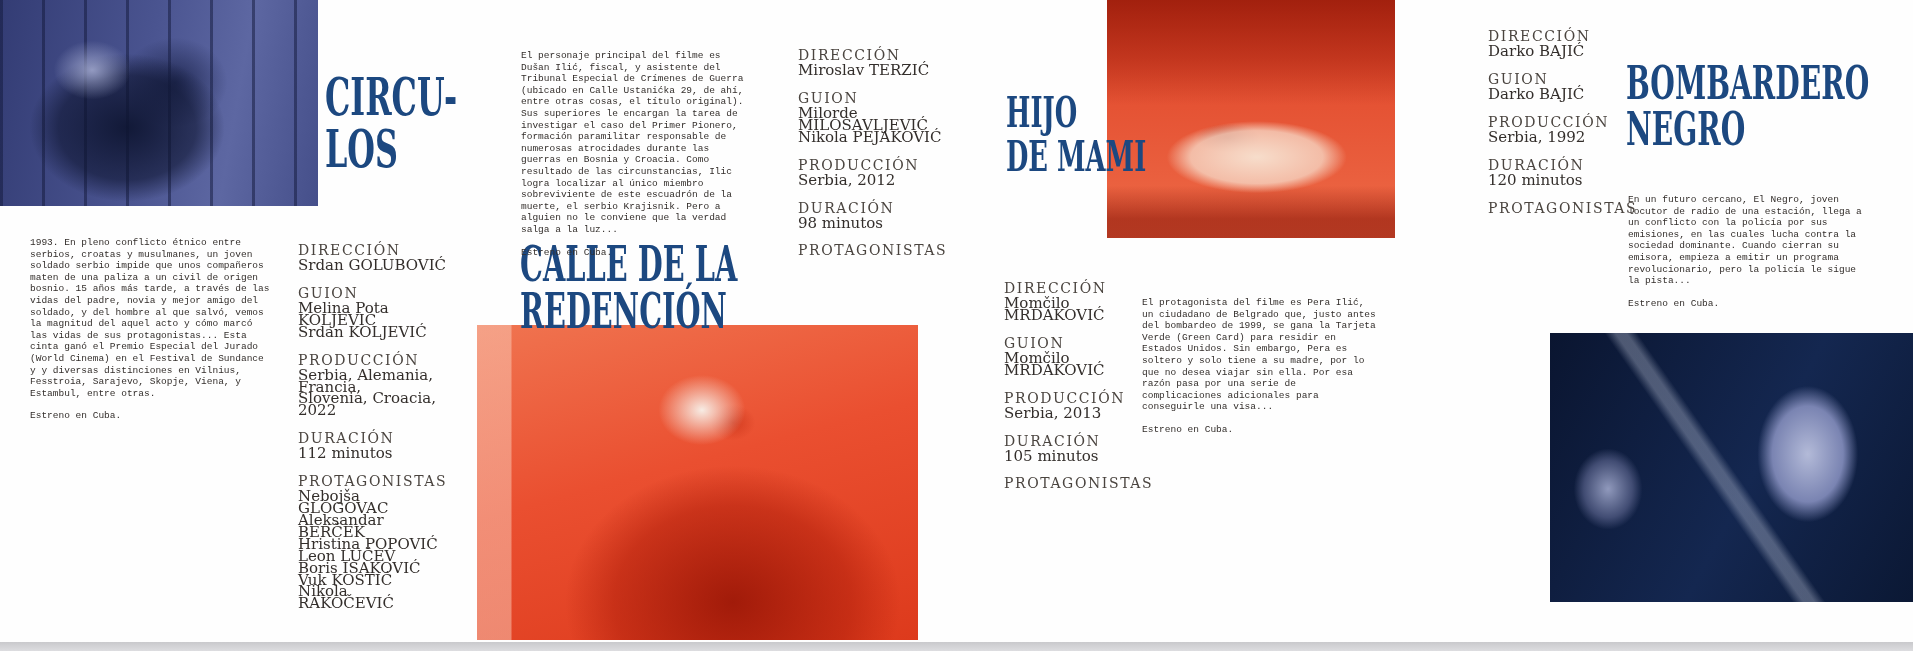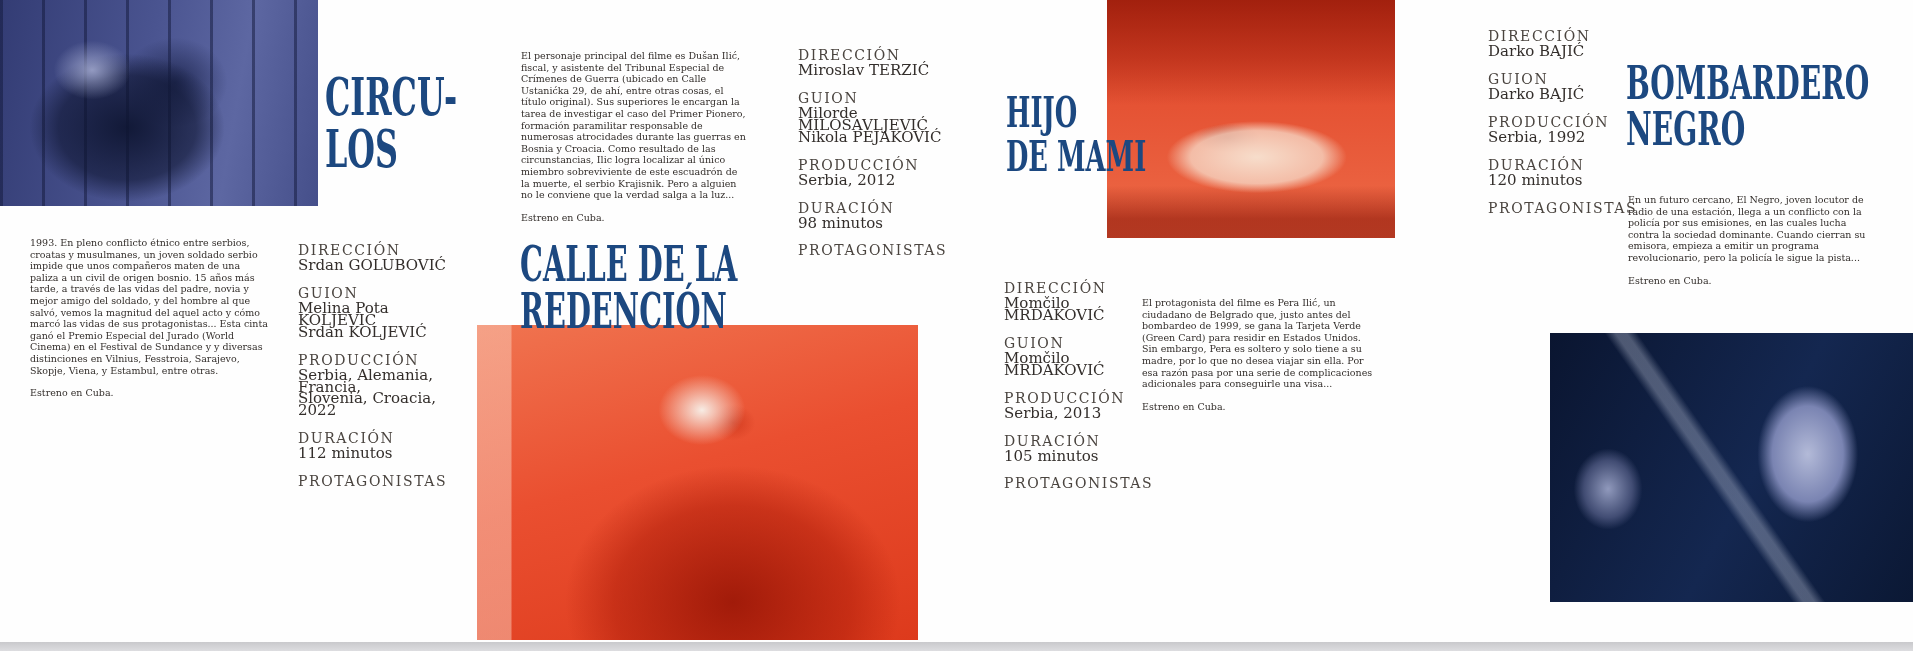--- a/index.html
+++ b/index.html
@@ -38,21 +38,21 @@
   .title{position:absolute;z-index:2;margin:0;color:#1c4880;font-weight:800;
          font-family:"DejaVu Serif", serif;white-space:pre-line;
          transform:scaleX(.6);transform-origin:0 0;letter-spacing:0;}
   .t-circulos{left:325px;top:70px;font-size:53px;line-height:52px;}
   .t-calle{left:520px;top:241px;font-size:48px;line-height:47px;}
   .t-hijo{left:1006px;top:90px;font-size:43px;line-height:44px;}
   .t-bomb{left:1626px;top:60px;font-size:47px;line-height:46px;}
 
   
   .textcol{position:absolute;z-index:2;font-size:9.5px;line-height:11.6px;color:#332e2b;}
-  .textcol p{margin:0 0 11px 0;}
+  .textcol p{margin:0 0 11px 0;font-family:Liberation Mono, monospace;}
   .syn-circulos{left:30px;top:237px;width:241px;}
   .syn-calle{left:521px;top:50px;width:228px;}
   .syn-hijo{left:1142px;top:297px;width:237px;}
   .syn-bomb{left:1628px;top:194px;width:238px;}
 
   
   .credits{position:absolute;z-index:2;}
   .cr-label{font-size:14px;letter-spacing:1.6px;color:#4a443f;margin:0 0 2px 0;}
   .cr-value{font-size:15px;line-height:11.9px;margin:0 0 13px 0;white-space:pre-line;}
   .cr-value:last-child{margin-bottom:0;}
@@ -83,20 +83,27 @@
       <div class="cr-value">Srdan GOLUBOVIĆ</div>
       <div class="cr-label">GUION</div>
       <div class="cr-value">Melina Pota KOLJEVIĆ
 Srdan KOLJEVIĆ</div>
       <div class="cr-label">PRODUCCIÓN</div>
       <div class="cr-value">Serbia, Alemania, Francia,
 Slovenia, Croacia, 2022</div>
       <div class="cr-label">DURACIÓN</div>
       <div class="cr-value">112 minutos</div>
       <div class="cr-label">PROTAGONISTAS</div>
+      <div class="cr-value">Nebojša GLOGOVAC
+Aleksandar BERČEK
+Hristina POPOVIĆ
+Leon LUČEV
+Boris ISAKOVIĆ
+Vuk KOSTIĆ
+Nikola RAKOČEVIĆ</div>
     </div>
   </section>
 
   
   <section class="film">
     <div class="still still-phone"></div>
     <h2 class="title t-calle">CALLE DE LA
 REDENCIÓN</h2>
     <div class="textcol syn-calle">
       <p>El personaje principal del filme es Dušan Ilić, fiscal, y asistente del Tribunal Especial de Crímenes de Guerra (ubicado en Calle Ustanićka 29, de ahí, entre otras cosas, el título original). Sus superiores le encargan la tarea de investigar el caso del Primer Pionero, formación paramilitar responsable de numerosas atrocidades durante las guerras en Bosnia y Croacia. Como resultado de las circunstancias, Ilic logra localizar al único miembro sobreviviente de este escuadrón de la muerte, el serbio Krajisnik. Pero a alguien no le conviene que la verdad salga a la luz...</p>

